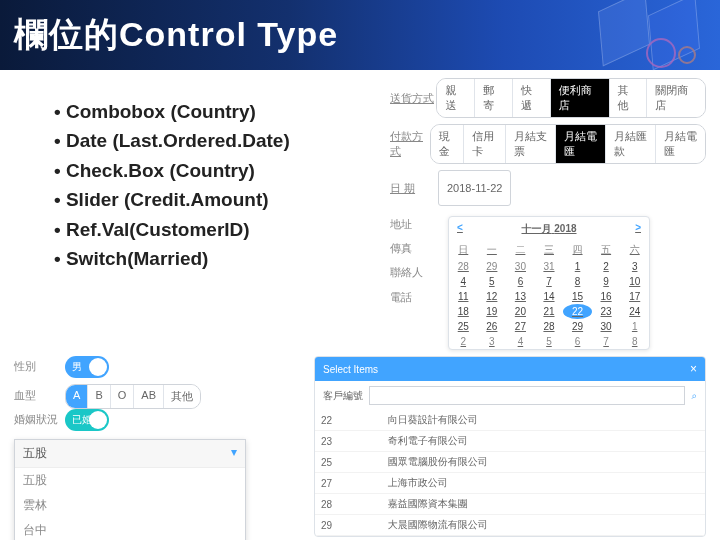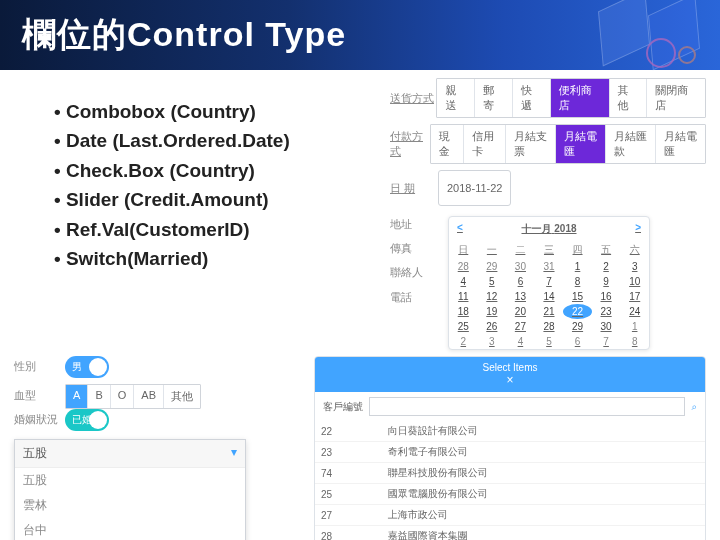--- a/index.html
+++ b/index.html
@@ -1,34 +1,34 @@
 <!DOCTYPE html>
 <html><head>
 <meta charset="utf-8">
 <style>
   html,body{margin:0;padding:0;font-family:"Microsoft JhengHei","PingFang TC",Arial,sans-serif;background:#fff;color:#222;}
   .slide{width:720px;height:540px;position:relative;overflow:hidden;}
   .title-bar{height:70px;background:linear-gradient(90deg,#0a1a3a 0%,#13306e 40%,#1d4bb3 70%,#2a66d9 100%);position:relative;display:flex;align-items:center;}
-  .title-bar h1{margin:8px;color:#fff;font-size:34px;font-weight:700;padding-left:14px;letter-spacing:1px;}
+  .title-bar h1{margin:0;color:#fff;font-size:34px;font-weight:700;padding-left:14px;letter-spacing:1px;}
   .deco{position:absolute;right:0;top:-8px;width:140px;height:90px;opacity:.6;}
   .deco .cube{position:absolute;width:50px;height:50px;border:1px solid rgba(255,255,255,.4);transform:rotate(-25deg) skewX(-20deg);}
   .deco .c1{top:10px;right:70px;background:rgba(120,160,255,.3);}
   .deco .c2{top:14px;right:20px;background:rgba(80,120,255,.25);}
   .deco .ring{position:absolute;width:26px;height:26px;border:2px solid rgba(255,110,180,.8);border-radius:50%;top:46px;right:44px;}
   .deco .ring2{position:absolute;width:14px;height:14px;border:2px solid rgba(255,140,80,.8);border-radius:50%;top:54px;right:24px;}
   .body-row{display:flex;padding:8px 14px 0;}
   .bullets{width:330px;font-size:19px;font-weight:700;line-height:1.55;}
   .bullets li{list-style:none;}
   .right-demo{flex:1;font-size:11px;color:#666;padding-left:6px;}
   .seg-row{display:flex;align-items:center;margin-bottom:6px;}
   .seg-label{width:48px;color:#888;text-decoration:underline;}
-  .seg{display:flex;border:1px solid #d0d4da;border-radius:1px;overflow:hidden;}
+  .seg{display:flex;border:1px solid #d0d4da;border-radius:10px;overflow:hidden;}
   .seg span{padding:4px 8px;border-right:1px solid #e0e4ea;background:#fff;}
   .seg span:last-child{border-right:none;}
-  .seg span.on{background:#6d28d9;color:#fff;}
+  .seg span.on{background:#000000;color:#fff;}
   .date-input{display:inline-block;border:1px solid #d0d4da;padding:11px 8px;border-radius:3px;background:#fff;}
   .cal{border:1px solid #dde2e8;border-radius:4px;width:200px;margin-top:4px;font-size:10px;box-shadow:0 1px 4px rgba(0,0,0,.1);background:#fff;}
   .cal-head{display:flex;justify-content:space-between;padding:5px 8px;color:#666;font-weight:600;}
   .cal-head span.arrow{color:#41a4ff;cursor:pointer;}
   .cal table{width:100%;border-collapse:collapse;text-align:center;}
   .cal th,.cal td{padding:2px 0;font-weight:400;color:#888;}
   .cal td.in{color:#444;}
   .cal td.sel{background:#41a4ff;color:#fff;border-radius:50%;}
   .bottom-row{display:flex;padding:6px 14px 10px;gap:10px;align-items:flex-start;}
   .left-bottom{width:290px;font-size:11px;color:#666;}
@@ -39,21 +39,21 @@
   .switch .txt{position:absolute;color:#fff;font-size:10px;top:4px;left:7px;}
   .blood .seg span{padding:4px 7px;}
   .blood .seg span.on{background:#41a4ff;color:#fff;}
   .dropdown{margin-top:8px;border:1px solid #d0d4da;width:230px;background:#fff;box-shadow:0 2px 6px rgba(0,0,0,.15);font-size:12px;}
   .dropdown .val{padding:5px 8px;color:#555;border-bottom:1px solid #eee;background:#f7f7f7;position:relative;}
   .dropdown .val:after{content:"▾";position:absolute;right:8px;color:#41a4ff;}
   .dropdown .opts{max-height:120px;overflow:auto;}
   .dropdown .opt{padding:4px 8px;color:#888;}
   .dropdown .opt.hl{background:#e8f0f7;color:#333;}
   .right-bottom{flex:1;border:1px solid #dde2e8;border-radius:4px;overflow:hidden;font-size:10px;color:#666;display:flex;flex-direction:column;background:#fff;}
-  .right-bottom .topbar{background:#41a4ff;color:#fff;padding:5px 8px;display:flex;justify-content:space-between;align-items:center;flex-direction:column;}
+  .right-bottom .topbar{background:#41a4ff;color:#fff;padding:5px 8px;display:flex;justify-content:space-between;align-items:center;}
   .right-bottom .topbar .close{font-size:12px;}
   .right-bottom .search-row{padding:5px 8px;display:flex;gap:6px;align-items:center;}
   .right-bottom .search-row input{flex:1;border:1px solid #d0d4da;padding:3px 6px;font-size:10px;}
   .right-bottom table{width:100%;border-collapse:collapse;}
   .right-bottom tbody td{padding:3px 6px;border-bottom:1px solid #f2f2f2;}
   .r-lite{width:48px;display:inline-block;color:#888;}
 </style>
 </head>
 <body>
 
@@ -237,24 +237,20 @@
         <tbody id="grid-body">
             <tr>
               <td>22</td>
               <td>向日葵設計有限公司</td>
             </tr>
             <tr>
               <td>23</td>
               <td>奇利電子有限公司</td>
             </tr>
             <tr>
-              <td>74</td>
-              <td>聯星科技股份有限公司</td>
-            </tr>
-            <tr>
               <td>25</td>
               <td>國眾電腦股份有限公司</td>
             </tr>
             <tr>
               <td>27</td>
               <td>上海市政公司</td>
             </tr>
             <tr>
               <td>28</td>
               <td>嘉益國際資本集團</td>

